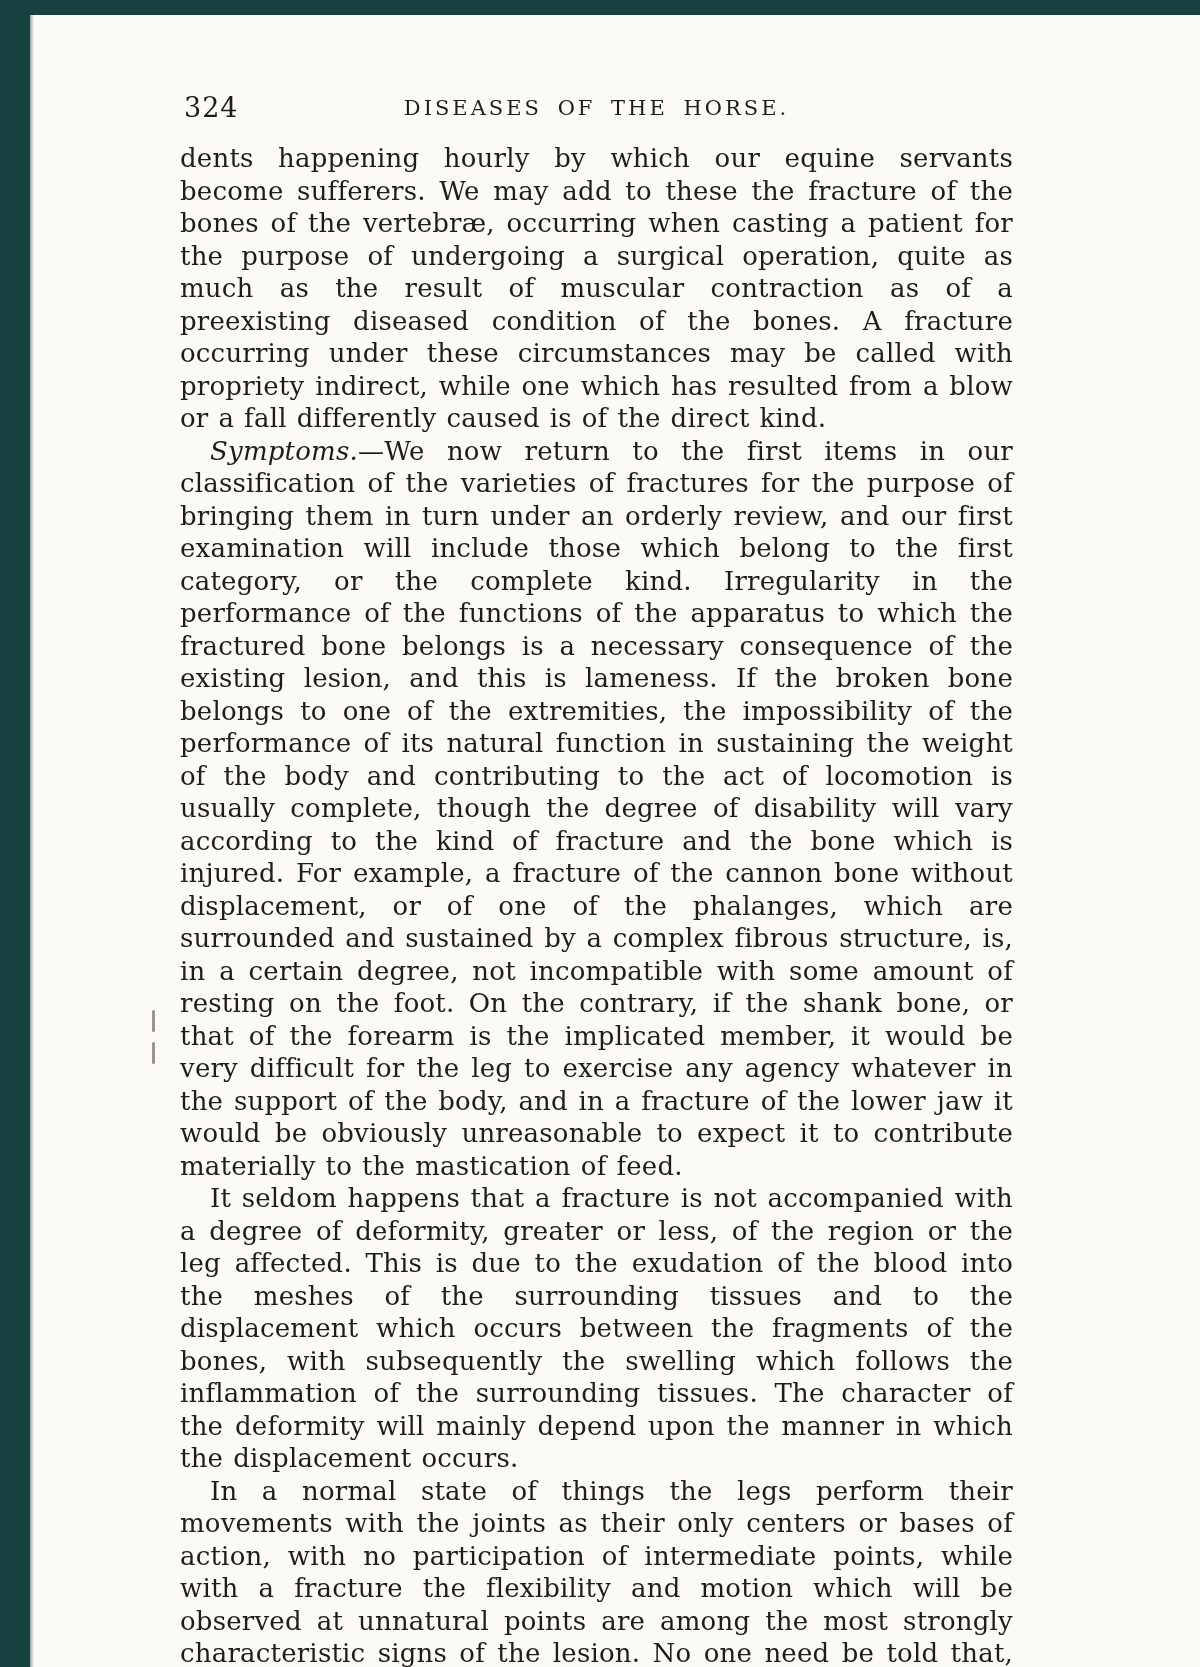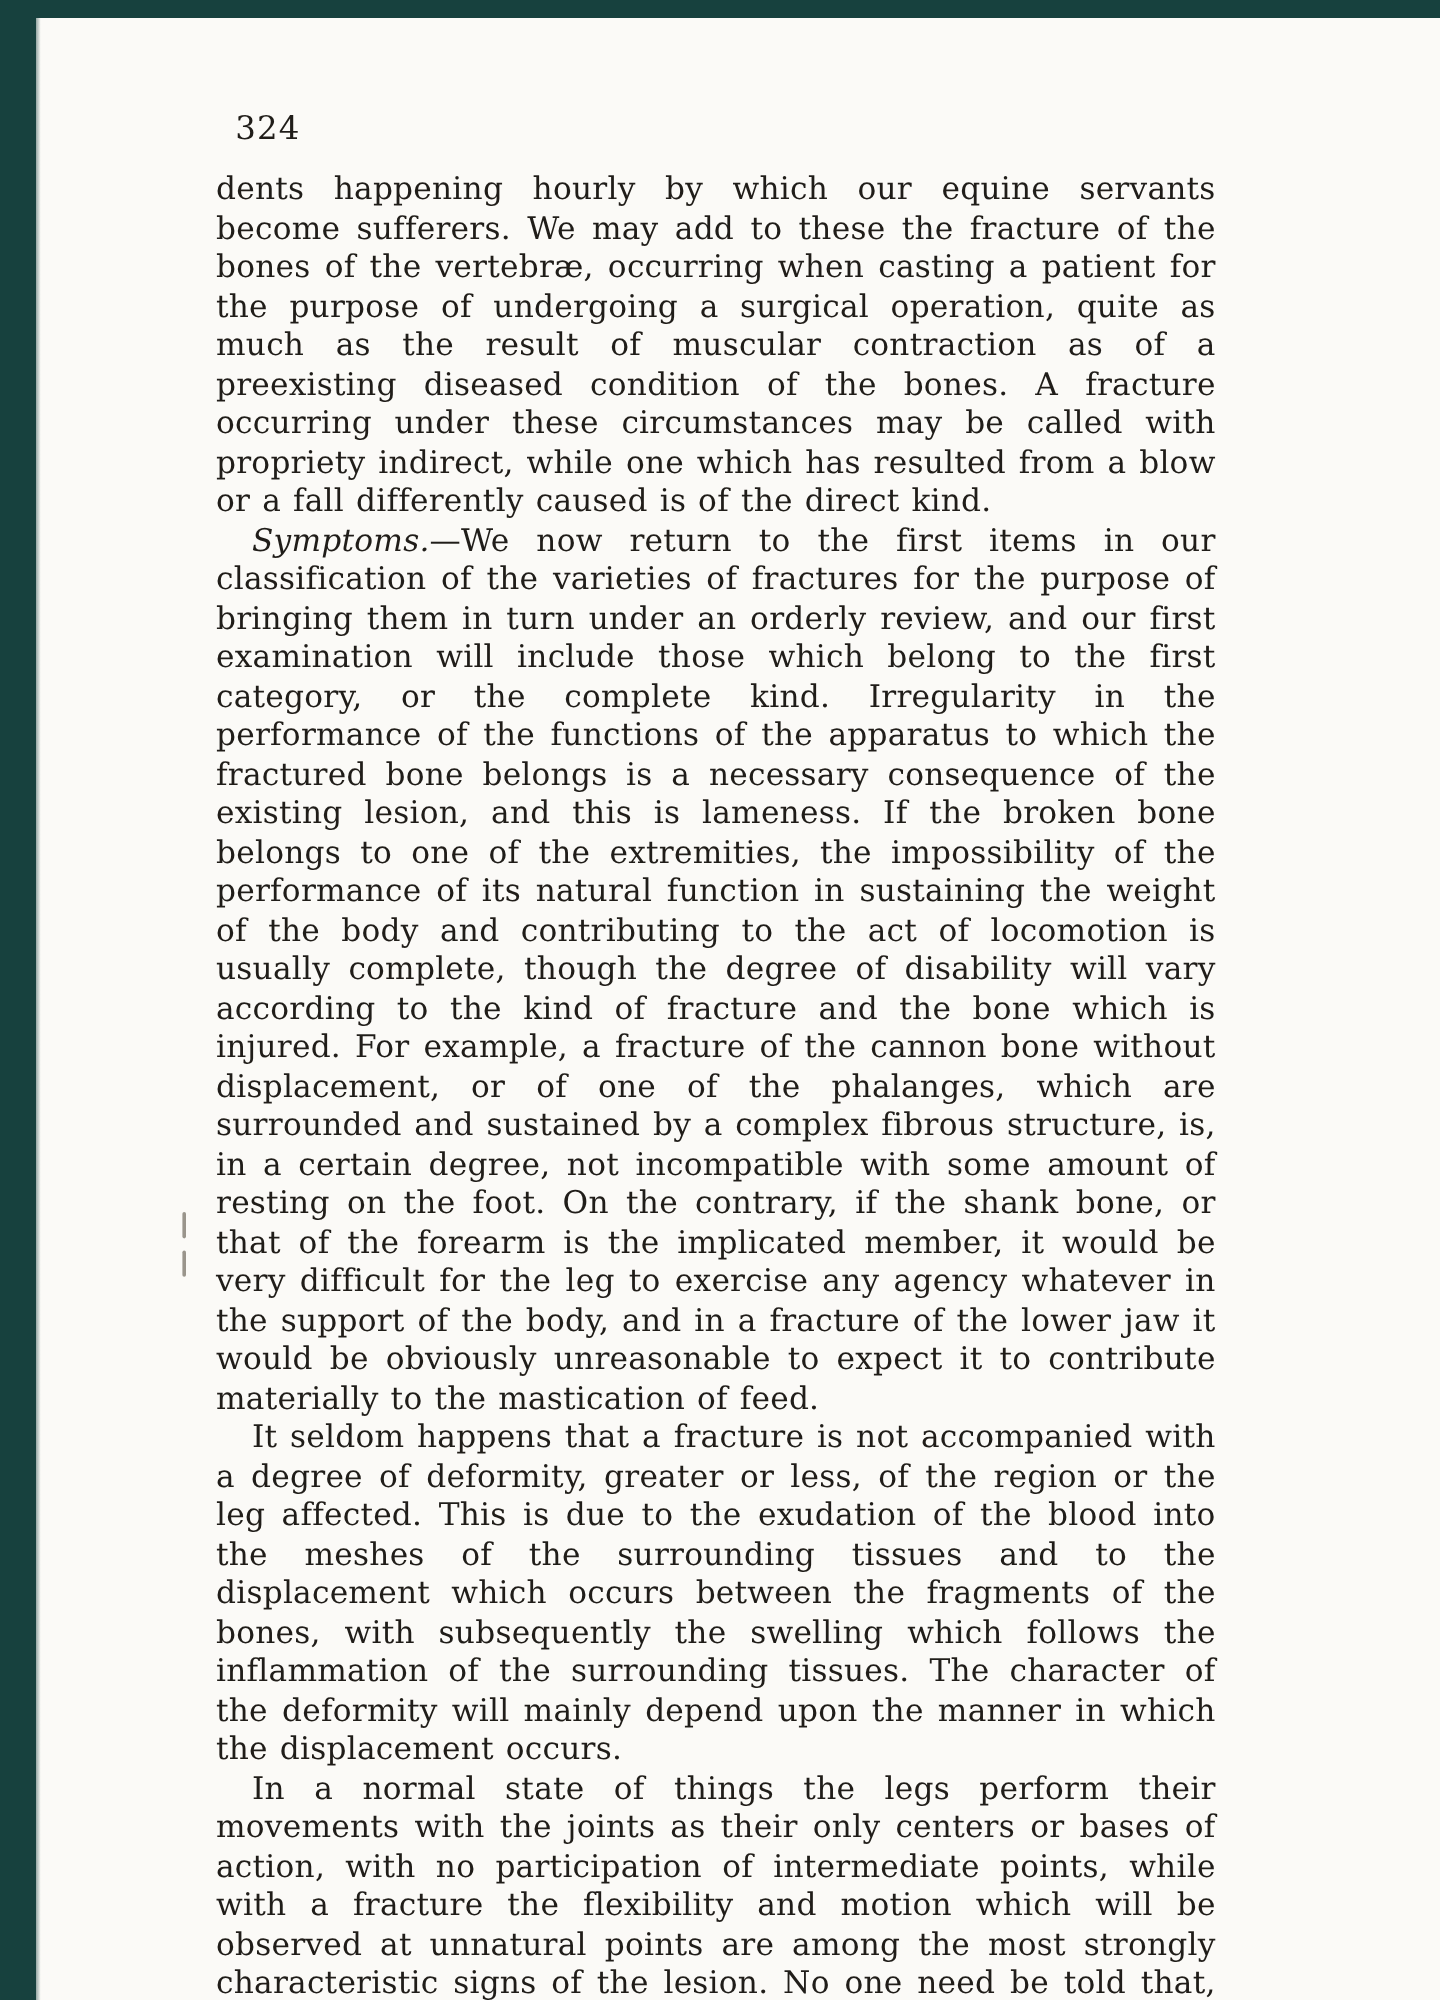--- a/index.html
+++ b/index.html
@@ -62,21 +62,21 @@
     color: var(--ink, #201d19);
   }
 
   .running-head {
     position: relative;
     height: 34px;
     margin-bottom: 16px;
   }
   .page-number {
     position: absolute;
-    left: 16px;
+    left: 4px;
     top: 0;
     font-size: 27px;
     letter-spacing: 1px;
   }
   .head-title {
     position: absolute;
     left: 0;
     right: 0;
     top: 4px;
     text-align: center;
@@ -105,20 +105,21 @@
 
   <div class="scan-edge-top"></div>
   <div class="scan-edge-left"></div>
   <div class="scan-artifact a1"></div>
   <div class="scan-artifact a2"></div>
 
   <div class="text-block">
 
     <div class="running-head">
       <span class="page-number">324</span>
+      <span class="head-title">DISEASES OF THE HORSE.</span>
     </div>
 
     <div class="page-body">
         <p>dents happening hourly by which our equine servants become sufferers. We may add to these the fracture of the bones of the vertebræ, occurring when casting a patient for the purpose of undergoing a surgical operation, quite as much as the result of muscular contraction as of a preexisting diseased condition of the bones. A fracture occurring under these circumstances may be called with propriety indirect, while one which has resulted from a blow or a fall differently caused is of the direct kind.</p>
         <p class="indent"><em>Symptoms.</em>—We now return to the first items in our classification of the varieties of fractures for the purpose of bringing them in turn under an orderly review, and our first examination will include those which belong to the first category, or the complete kind. Irregularity in the performance of the functions of the apparatus to which the fractured bone belongs is a necessary consequence of the existing lesion, and this is lameness. If the broken bone belongs to one of the extremities, the impossibility of the performance of its natural function in sustaining the weight of the body and contributing to the act of locomotion is usually complete, though the degree of disability will vary according to the kind of fracture and the bone which is injured. For example, a fracture of the cannon bone without displacement, or of one of the phalanges, which are surrounded and sustained by a complex fibrous structure, is, in a certain degree, not incompatible with some amount of resting on the foot. On the contrary, if the shank bone, or that of the forearm is the implicated member, it would be very difficult for the leg to exercise any agency whatever in the support of the body, and in a fracture of the lower jaw it would be obviously unreasonable to expect it to contribute materially to the mastication of feed.</p>
         <p class="indent">It seldom happens that a fracture is not accompanied with a degree of deformity, greater or less, of the region or the leg affected. This is due to the exudation of the blood into the meshes of the surrounding tissues and to the displacement which occurs between the fragments of the bones, with subsequently the swelling which follows the inflammation of the surrounding tissues. The character of the deformity will mainly depend upon the manner in which the displacement occurs.</p>
         <p class="indent">In a normal state of things the legs perform their movements with the joints as their only centers or bases of action, with no participation of intermediate points, while with a fracture the flexibility and motion which will be observed at unnatural points are among the most strongly characteristic signs of the lesion. No one need be told that, when the shaft of a limb is seen to bend midway between the joints, with the lower portion swinging freely, the leg is broken. There are still some conditions, however, in which the excessive mobility is not easy to detect. Such are the cases in which the frac-</p>
       </div>
 
   </div>

